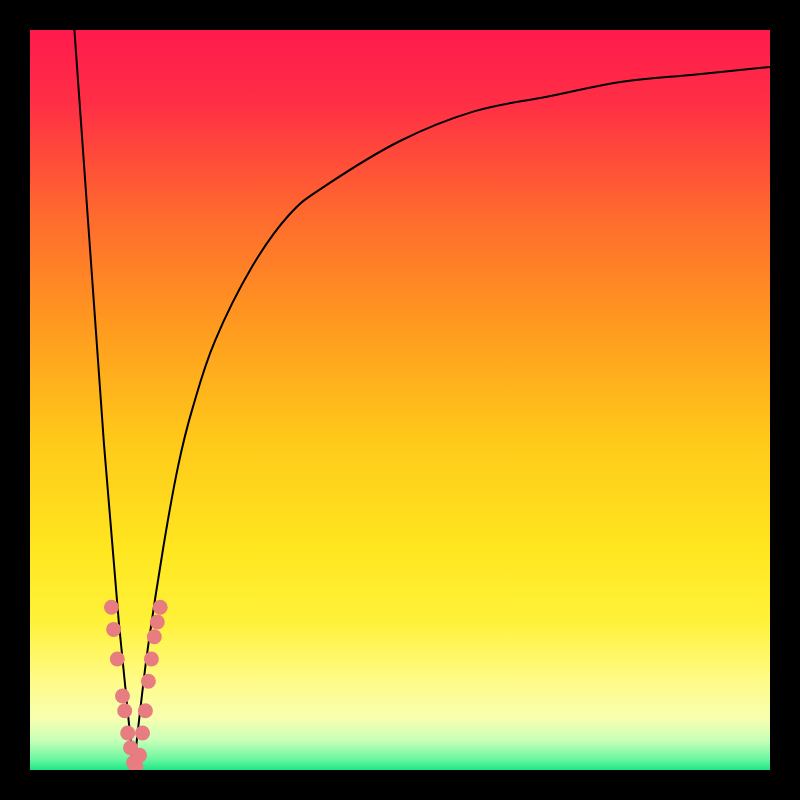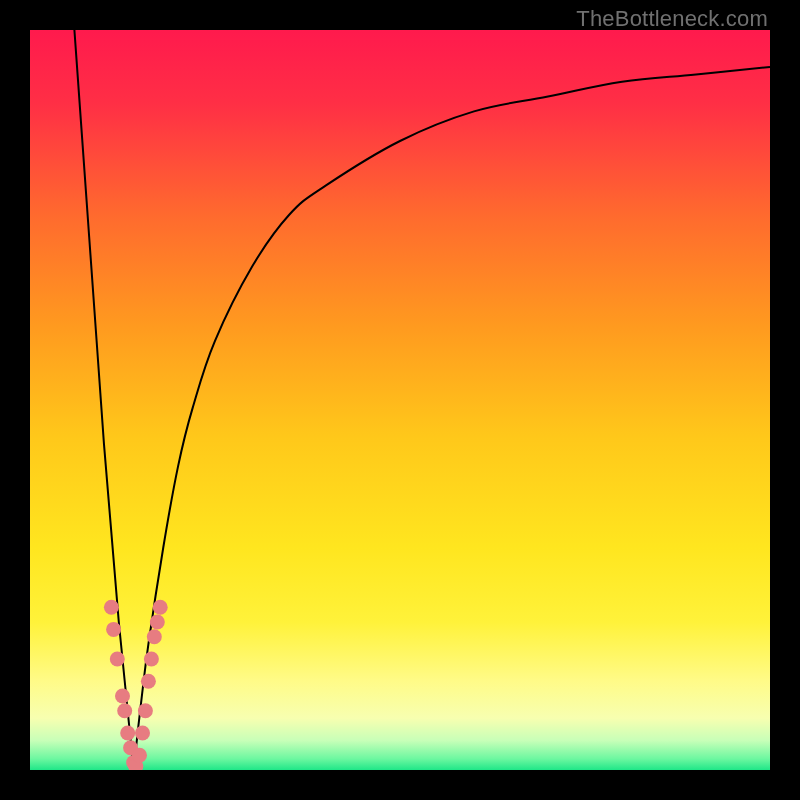--- a/index.html
+++ b/index.html
@@ -103,14 +103,13 @@
           <circle cx="118.4" cy="651.2" r="7.5" class="dot" fill="#e77c81"></circle>
           <circle cx="121.4" cy="629.0" r="7.5" class="dot" fill="#e77c81"></circle>
           <circle cx="124.3" cy="606.8" r="7.5" class="dot" fill="#e77c81"></circle>
           <circle cx="127.3" cy="592.0" r="7.5" class="dot" fill="#e77c81"></circle>
           <circle cx="130.2" cy="577.2" r="7.5" class="dot" fill="#e77c81"></circle>
         </g>
     </svg>
 
   </div>
 
-  <div class="watermark">TheBottleneck.com</div>
 </div>
 
 </body></html>

